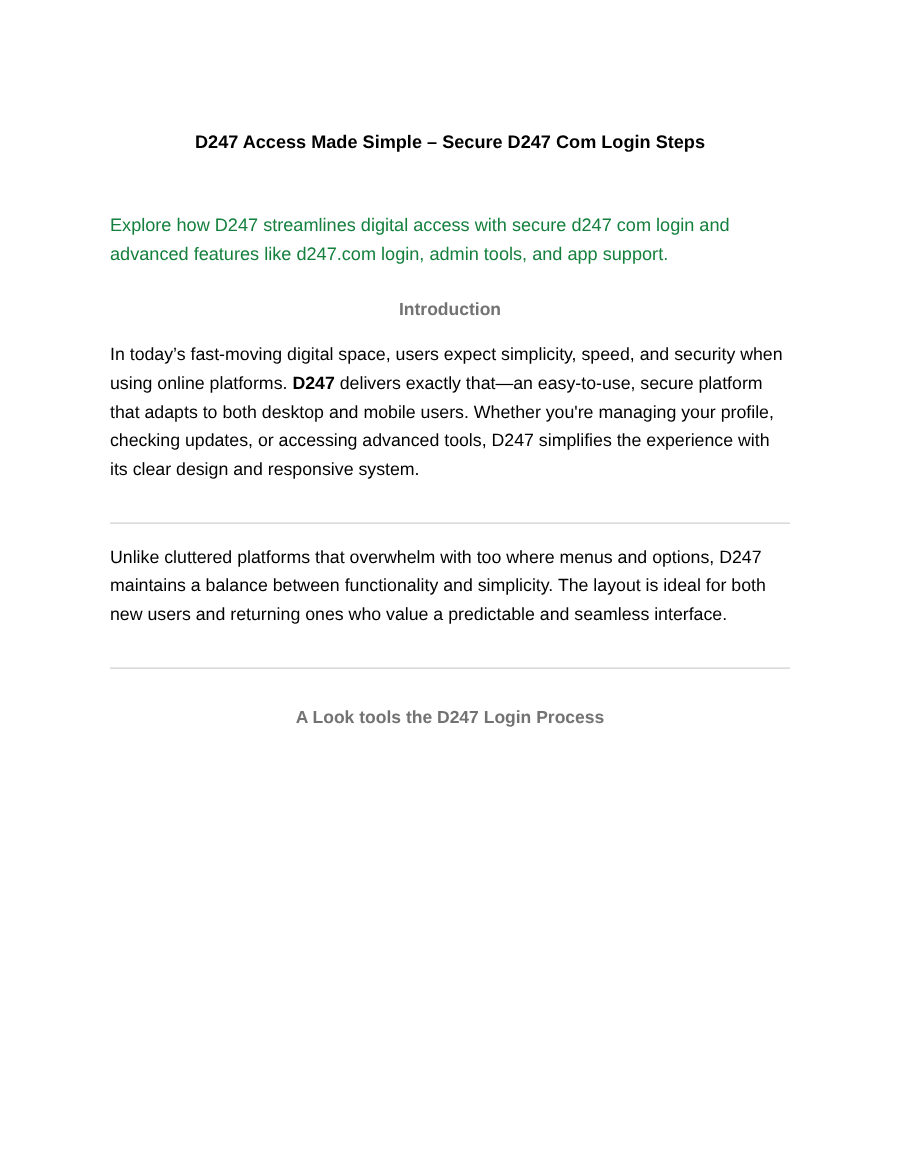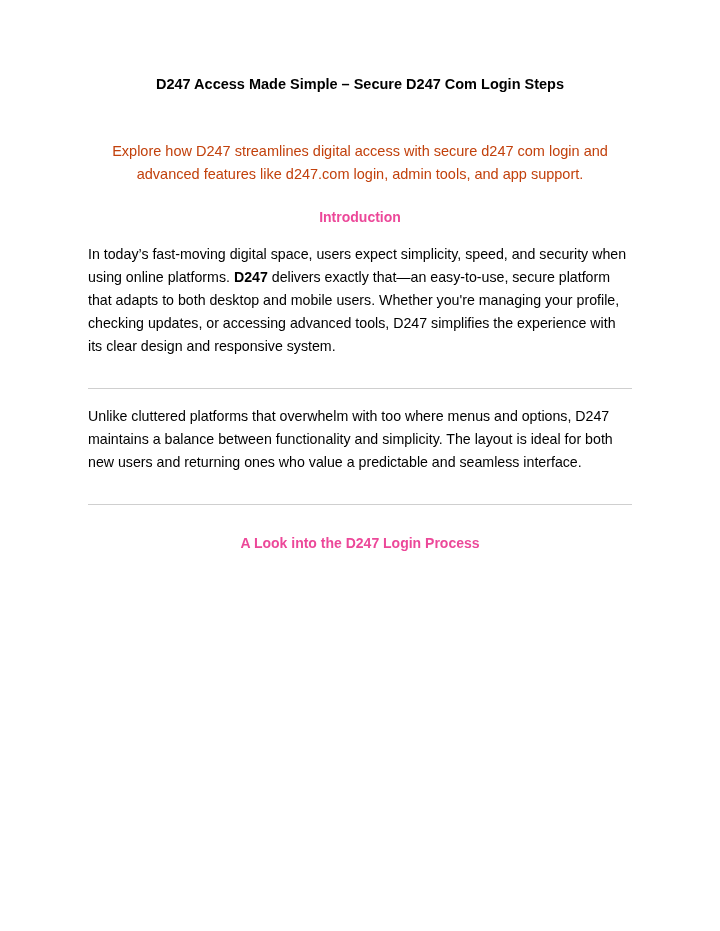--- a/index.html
+++ b/index.html
@@ -12,43 +12,43 @@
     height: 931px;
     font-family: "Liberation Sans", sans-serif;
     color: #000000;
     overflow: hidden;
   }
   .page {
     width: 720px;
     height: 931px;
     background: #ffffff;
     box-sizing: border-box;
-    padding: 60px 88px 0 88px;
+    padding: 90px 88px 0 88px;
     position: relative;
   }
   .doc-title {
     font-size: 14.5px;
     line-height: 1.5;
     text-align: center;
     margin: 14px 0 0 0;
     color: #000;
   }
   .lead {
     font-size: 14.5px;
     line-height: 1.62;
-    text-align: center;
+    text-align: left;
     margin: 44px 0 0 0;
-    color: #c2410c;
+    color: #15803d;
   }
   .section-heading {
     font-size: 14px;
     font-weight: bold;
     text-align: center;
     margin: 22px 0 0 0;
-    color: #ec4899;
+    color: #737373;
   }
   .para {
     font-size: 14.2px;
     line-height: 1.62;
     text-align: left;
     margin: 16px 0 0 0;
     color: #000;
   }
   .para.first-after-heading {
     margin-top: 18px;
@@ -84,16 +84,16 @@
 
   <hr class="divider">
 
 
 
   <p class="para">Unlike cluttered platforms that overwhelm with too where menus and options, D247 maintains a balance between functionality and simplicity. The layout is ideal for both new users and returning ones who value a predictable and seamless interface.</p>
 
   <hr class="divider">
 
   <div class="heading-block">
-    <h2 class="section-heading">A Look into the D247 Login Process</h2>
+    <h2 class="section-heading">A Look tools the D247 Login Process</h2>
   </div>
 
 </div>
 
 </body></html>

